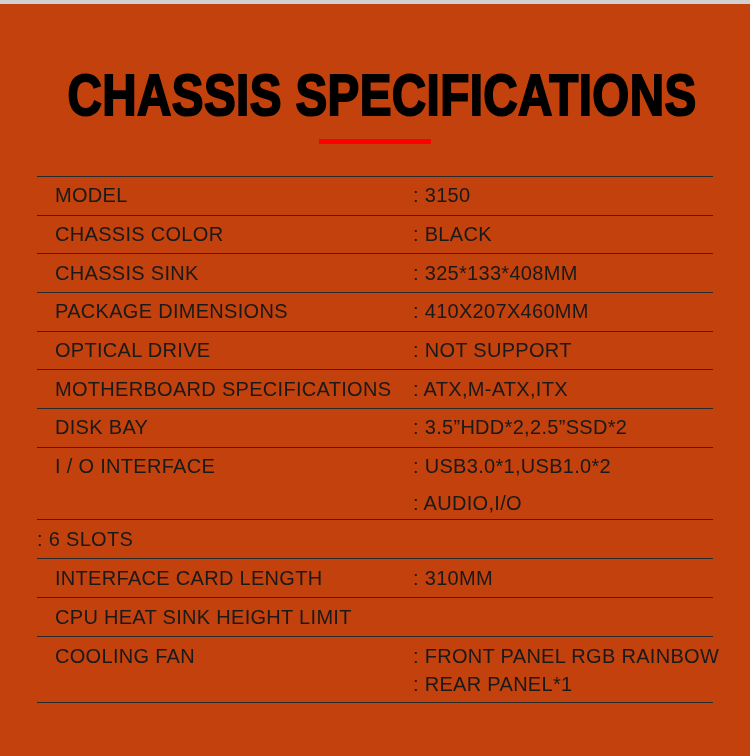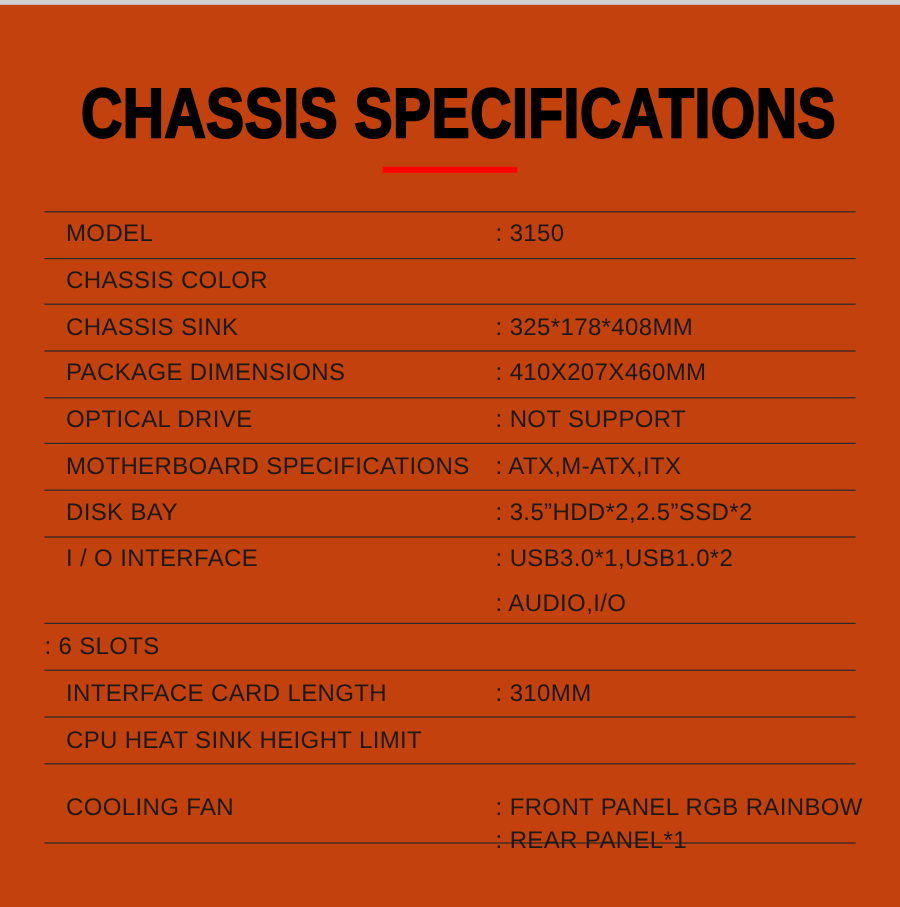--- a/index.html
+++ b/index.html
@@ -70,47 +70,50 @@
   
   .row--pci, .row--graphics-card-length, .row--cpu-heat-sink-height-limit {
     height: 39.1px;
   }
 
   
   .row--multi { align-items: flex-start; }
   .row--io-interface { height: 72.6px; }
   .row--io-interface .label,
   .row--io-interface .val-line { line-height: 37px; }
-  .row--cooling-fan { height: 66px; padding-top: 22px; }
+  .row--cooling-fan { height: 66px; padding-top: 5px; }
   .row--cooling-fan .label,
   .row--cooling-fan .val-line { line-height: 28px; }
 </style>
 </head>
 <body>
 
 <div class="page" style="background: #c2410c;">
   <div class="top-strip"></div>
   <h1 class="title">CHASSIS SPECIFICATIONS</h1>
   <div class="red-bar" style="background: rgb(255, 0, 0);"></div>
   <div class="spec-table" id="spec-table">
   <div class="row row--model">
     <div class="label">MODEL</div>
     <div class="values">
           <span class="val-line">: 3150</span>
         </div>
   </div>
 
   <div class="row row--chassis-color">
     <div class="label">CHASSIS COLOR</div>
+    <div class="values">
+          <span class="val-line">: BLACK</span>
+        </div>
   </div>
 
   <div class="row row--chassis-size">
     <div class="label">CHASSIS SINK</div>
     <div class="values">
-          <span class="val-line">: 325*178*408MM</span>
+          <span class="val-line">: 325*133*408MM</span>
         </div>
   </div>
 
   <div class="row row--package-dimensions">
     <div class="label">PACKAGE DIMENSIONS</div>
     <div class="values">
           <span class="val-line">: 410X207X460MM</span>
         </div>
   </div>
 

